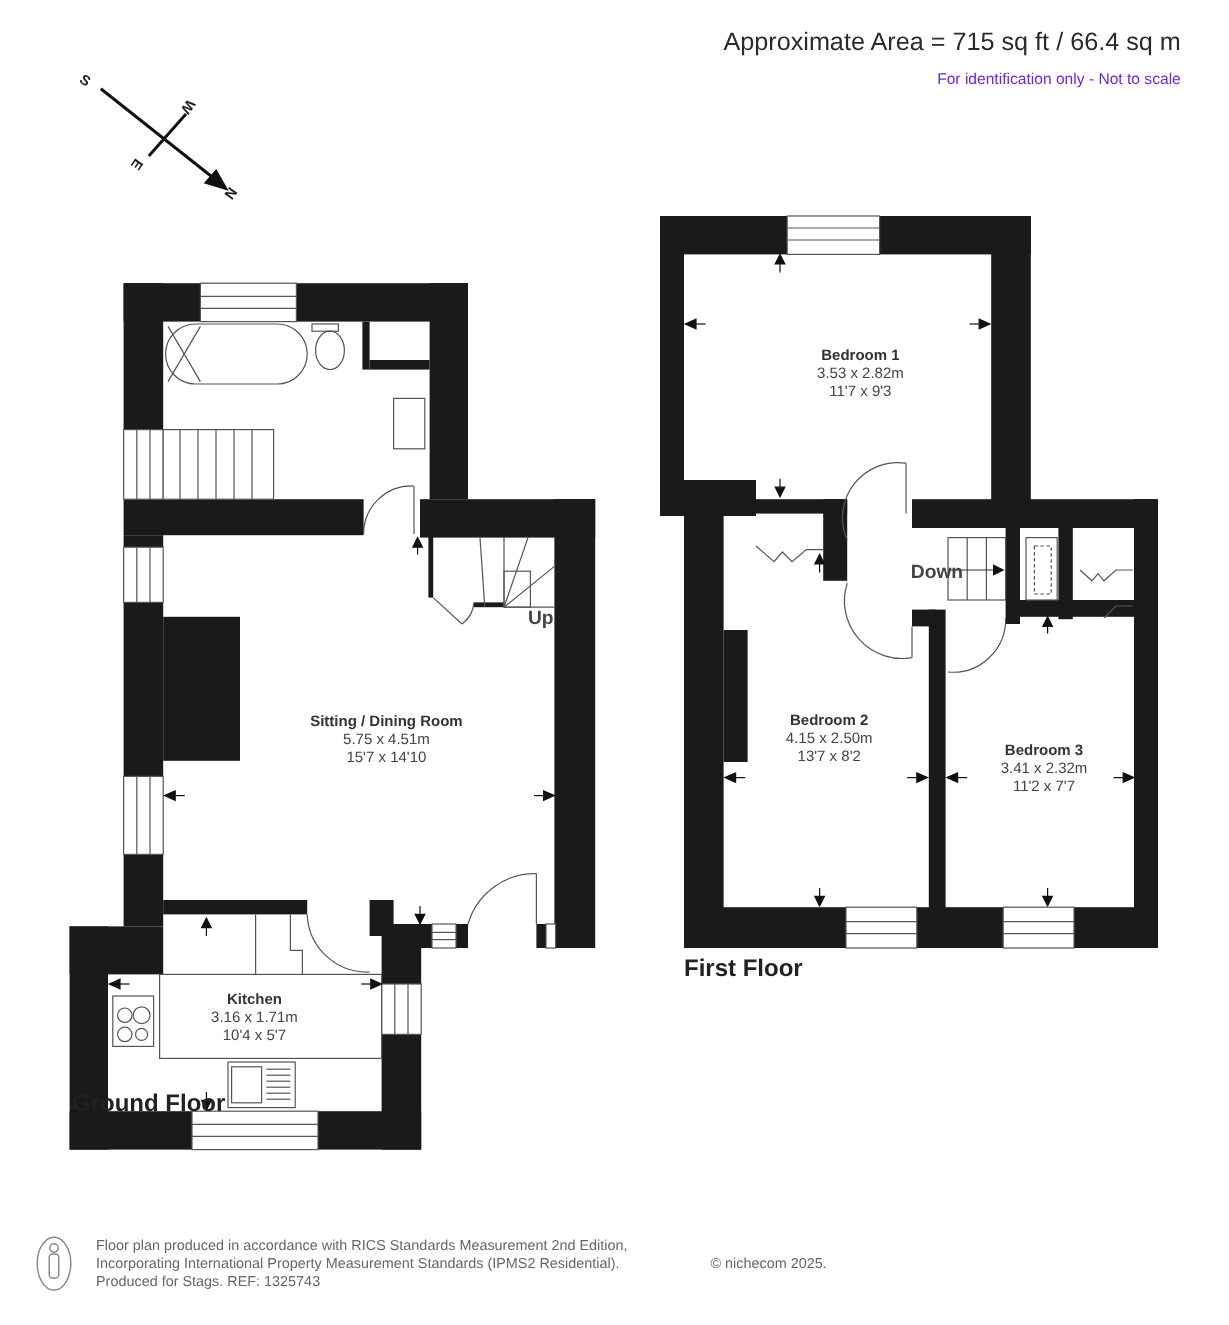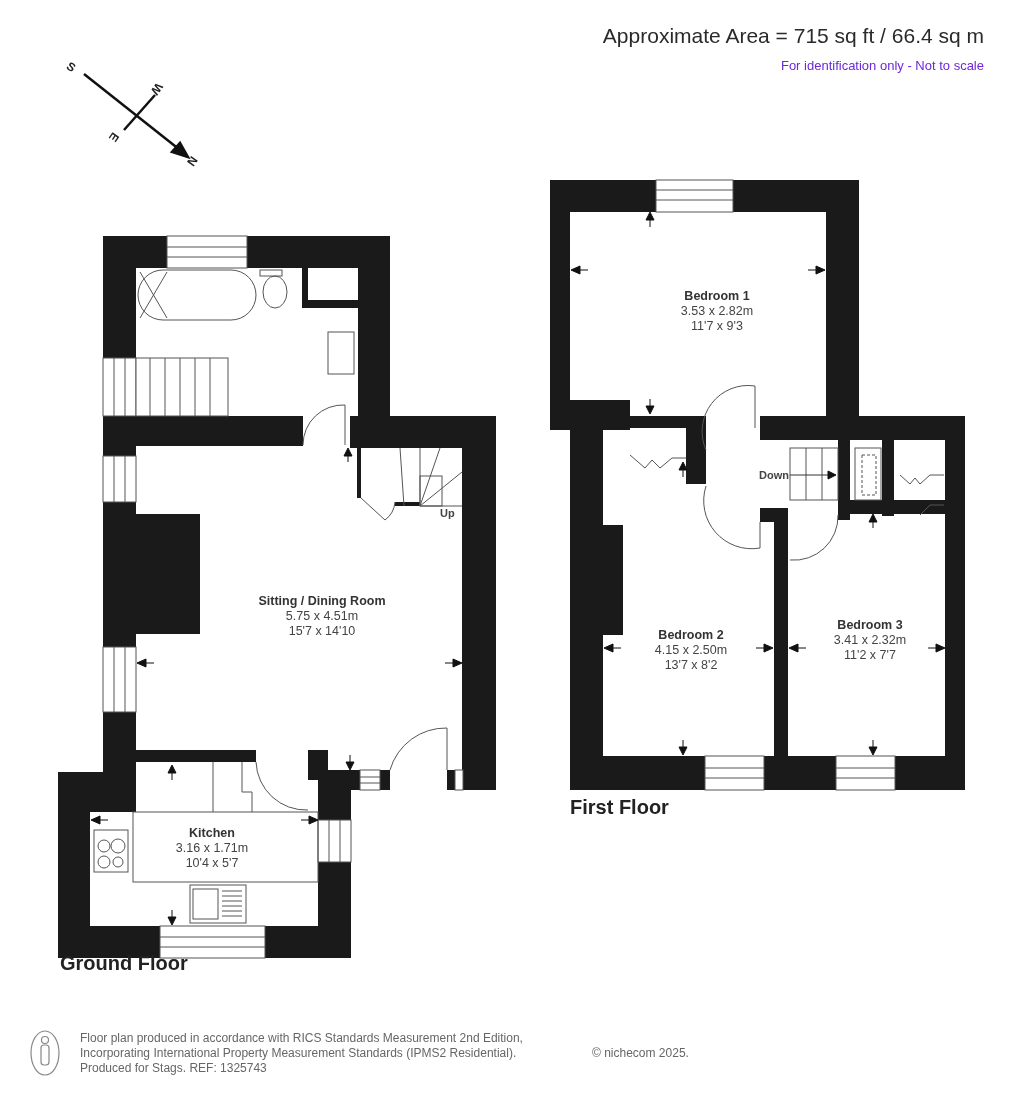--- a/index.html
+++ b/index.html
@@ -4,21 +4,21 @@
 <style>
   html, body { margin: 0; padding: 0; background: #ffffff; }
   body { width: 1024px; height: 1104px; position: relative; overflow: hidden; font-family: "Liberation Sans", sans-serif; color: #333; }
   .abs { position: absolute; }
   .area { right: 40px; top: 24px; font-size: 21px; color: #2a2a2a; text-align: left; white-space: nowrap; }
   .note { right: 40px; top: 58px; font-size: 13px; color: #6d28d9; text-align: right; white-space: nowrap; }
   svg.plan { position: absolute; left: 0; top: 0; }
   .room { position: absolute; text-align: center; font-size: 12.5px; line-height: 15px; color: #444; transform: translateX(-50%); white-space: nowrap; }
   .room .name { font-weight: bold; color: #333; }
   .floor-label { position: absolute; font-size: 20px; font-weight: bold; color: #222; white-space: nowrap; }
-  .mini { position: absolute; font-size: 11px; font-weight: bold; color: #444; }
+  .mini { position: absolute; font-size: 16px; font-weight: bold; color: #444; }
   .compass-letter { position: absolute; font-size: 12px; font-weight: bold; color: #222; }
   .footer { position: absolute; left: 80px; top: 1031px; font-size: 12px; line-height: 15px; color: #666; white-space: nowrap; }
   .copy { position: absolute; left: 592px; top: 1046px; font-size: 12px; color: #666; white-space: nowrap; }
 </style>
 </head>
 <body>
 
 <div class="abs area">Approximate Area = 715 sq ft / 66.4 sq m</div>
 <div class="abs note">For identification only - Not to scale</div>
 
@@ -274,35 +274,35 @@
 <div class="room" style="left:212px;top:826px;">
   <div class="name">Kitchen</div>
   <div>3.16 x 1.71m</div>
   <div>10'4 x 5'7</div>
 </div>
 <div class="room" style="left:717px;top:289px;">
   <div class="name">Bedroom 1</div>
   <div>3.53 x 2.82m</div>
   <div>11'7 x 9'3</div>
 </div>
-<div class="room" style="left:691px;top:628px;text-align:center;">
+<div class="room" style="left:691px;top:593px;text-align:center;">
   <div class="name">Bedroom 2</div>
   <div>4.15 x 2.50m</div>
   <div>13'7 x 8'2</div>
 </div>
 <div class="room" style="left:870px;top:618px;">
   <div class="name">Bedroom 3</div>
   <div>3.41 x 2.32m</div>
   <div>11'2 x 7'7</div>
 </div>
 
 <div class="mini" style="left:440px;top:507px;">Up</div>
 <div class="mini" style="left:759px;top:469px;">Down</div>
 
-<div class="floor-label" style="left:60px;top:952px;">Ground Floor</div>
+<div class="floor-label" style="left:60px;top:909px;">Ground Floor</div>
 <div class="floor-label" style="left:570px;top:796px;text-align:right;">First Floor</div>
 
 <div class="footer">
   <div>Floor plan produced in accordance with RICS Standards Measurement 2nd Edition,</div>
   <div>Incorporating International Property Measurement Standards (IPMS2 Residential).</div>
   <div>Produced for Stags.   REF: 1325743</div>
 </div>
 <div class="copy">© nichecom 2025.</div>
 
 </body></html>

